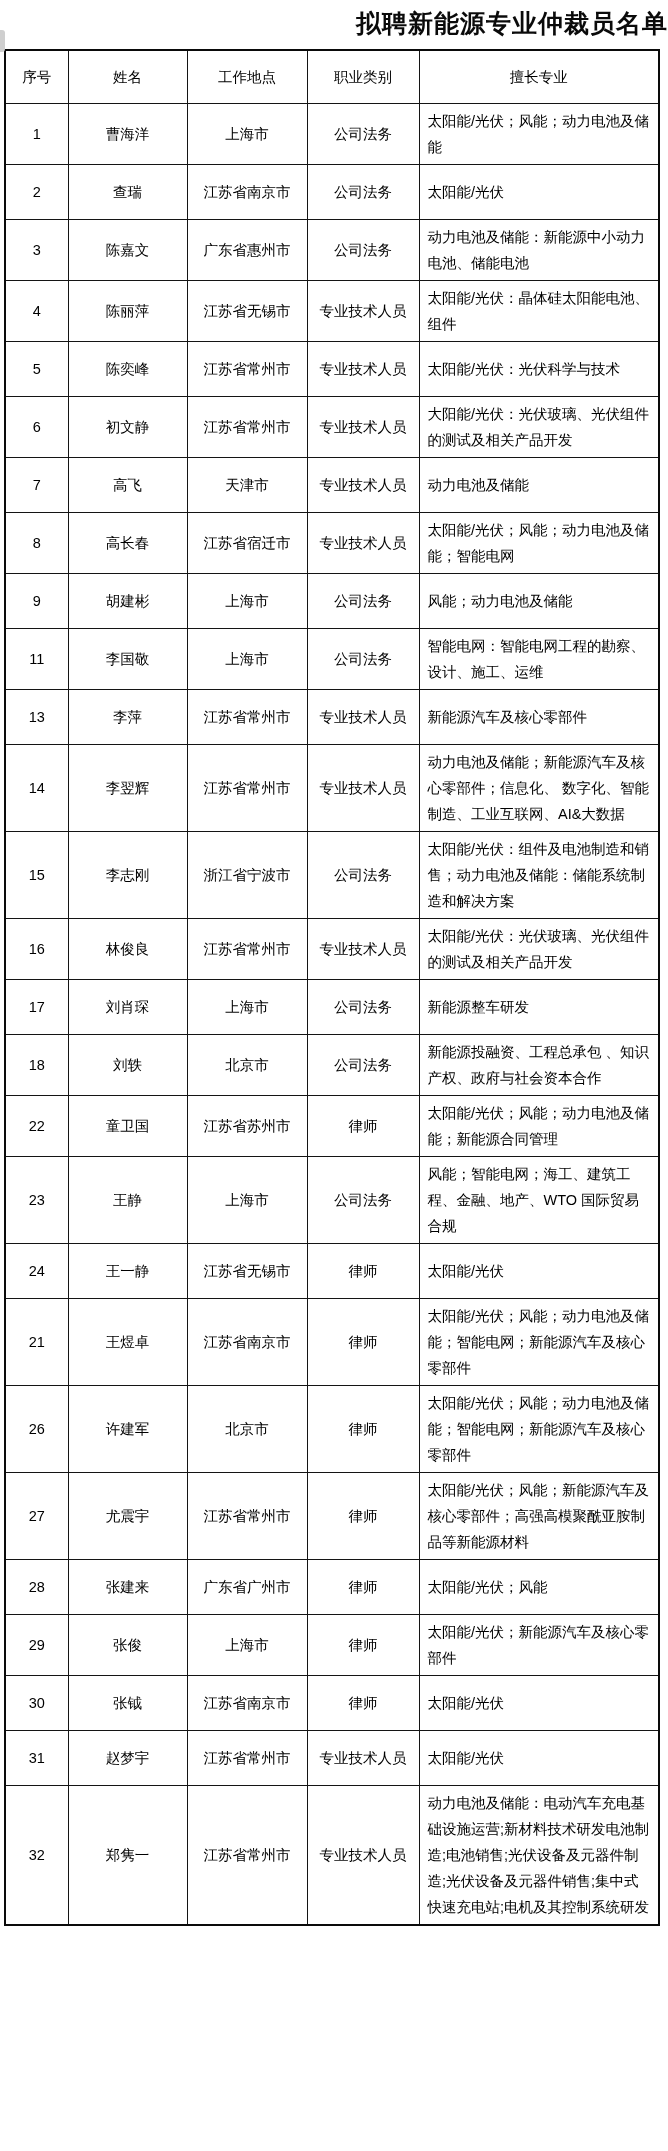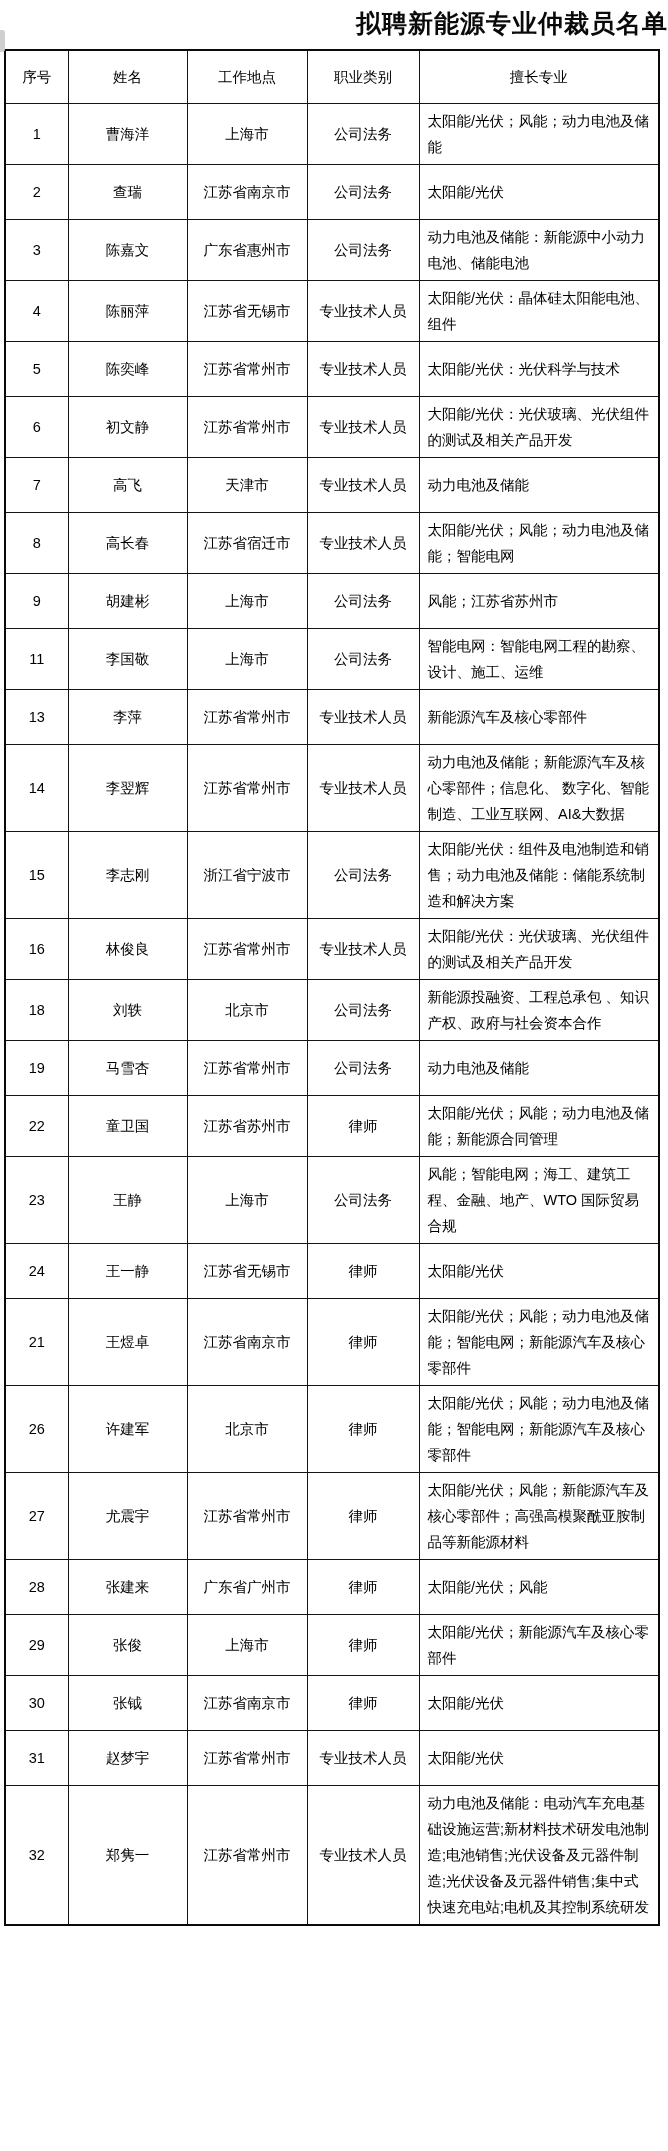--- a/index.html
+++ b/index.html
@@ -112,21 +112,21 @@
         <td class="ctr">高长春</td>
         <td class="ctr">江苏省宿迁市</td>
         <td class="ctr">专业技术人员</td>
         <td class="spec">太阳能/光伏；风能；动力电池及储能；智能电网</td>
       </tr>
       <tr>
         <td class="ctr">9</td>
         <td class="ctr">胡建彬</td>
         <td class="ctr">上海市</td>
         <td class="ctr">公司法务</td>
-        <td class="spec">风能；江苏省苏州市</td>
+        <td class="spec">风能；动力电池及储能</td>
       </tr>
       <tr>
         <td class="ctr">11</td>
         <td class="ctr">李国敬</td>
         <td class="ctr">上海市</td>
         <td class="ctr">公司法务</td>
         <td class="spec">智能电网：智能电网工程的勘察、设计、施工、运维</td>
       </tr>
       <tr>
         <td class="ctr">13</td>
@@ -150,34 +150,34 @@
         <td class="spec">太阳能/光伏：组件及电池制造和销售；动力电池及储能：储能系统制造和解决方案</td>
       </tr>
       <tr>
         <td class="ctr">16</td>
         <td class="ctr">林俊良</td>
         <td class="ctr">江苏省常州市</td>
         <td class="ctr">专业技术人员</td>
         <td class="spec">太阳能/光伏：光伏玻璃、光伏组件的测试及相关产品开发</td>
       </tr>
       <tr>
+        <td class="ctr">17</td>
+        <td class="ctr">刘肖琛</td>
+        <td class="ctr">上海市</td>
+        <td class="ctr">公司法务</td>
+        <td class="spec">新能源整车研发</td>
+      </tr>
+      <tr>
         <td class="ctr">18</td>
         <td class="ctr">刘轶</td>
         <td class="ctr">北京市</td>
         <td class="ctr">公司法务</td>
         <td class="spec">新能源投融资、工程总承包 、知识产权、政府与社会资本合作</td>
       </tr>
       <tr>
-        <td class="ctr">19</td>
-        <td class="ctr">马雪杏</td>
-        <td class="ctr">江苏省常州市</td>
-        <td class="ctr">公司法务</td>
-        <td class="spec">动力电池及储能</td>
-      </tr>
-      <tr>
         <td class="ctr">22</td>
         <td class="ctr">童卫国</td>
         <td class="ctr">江苏省苏州市</td>
         <td class="ctr">律师</td>
         <td class="spec">太阳能/光伏；风能；动力电池及储能；新能源合同管理</td>
       </tr>
       <tr>
         <td class="ctr">23</td>
         <td class="ctr">王静</td>
         <td class="ctr">上海市</td>

